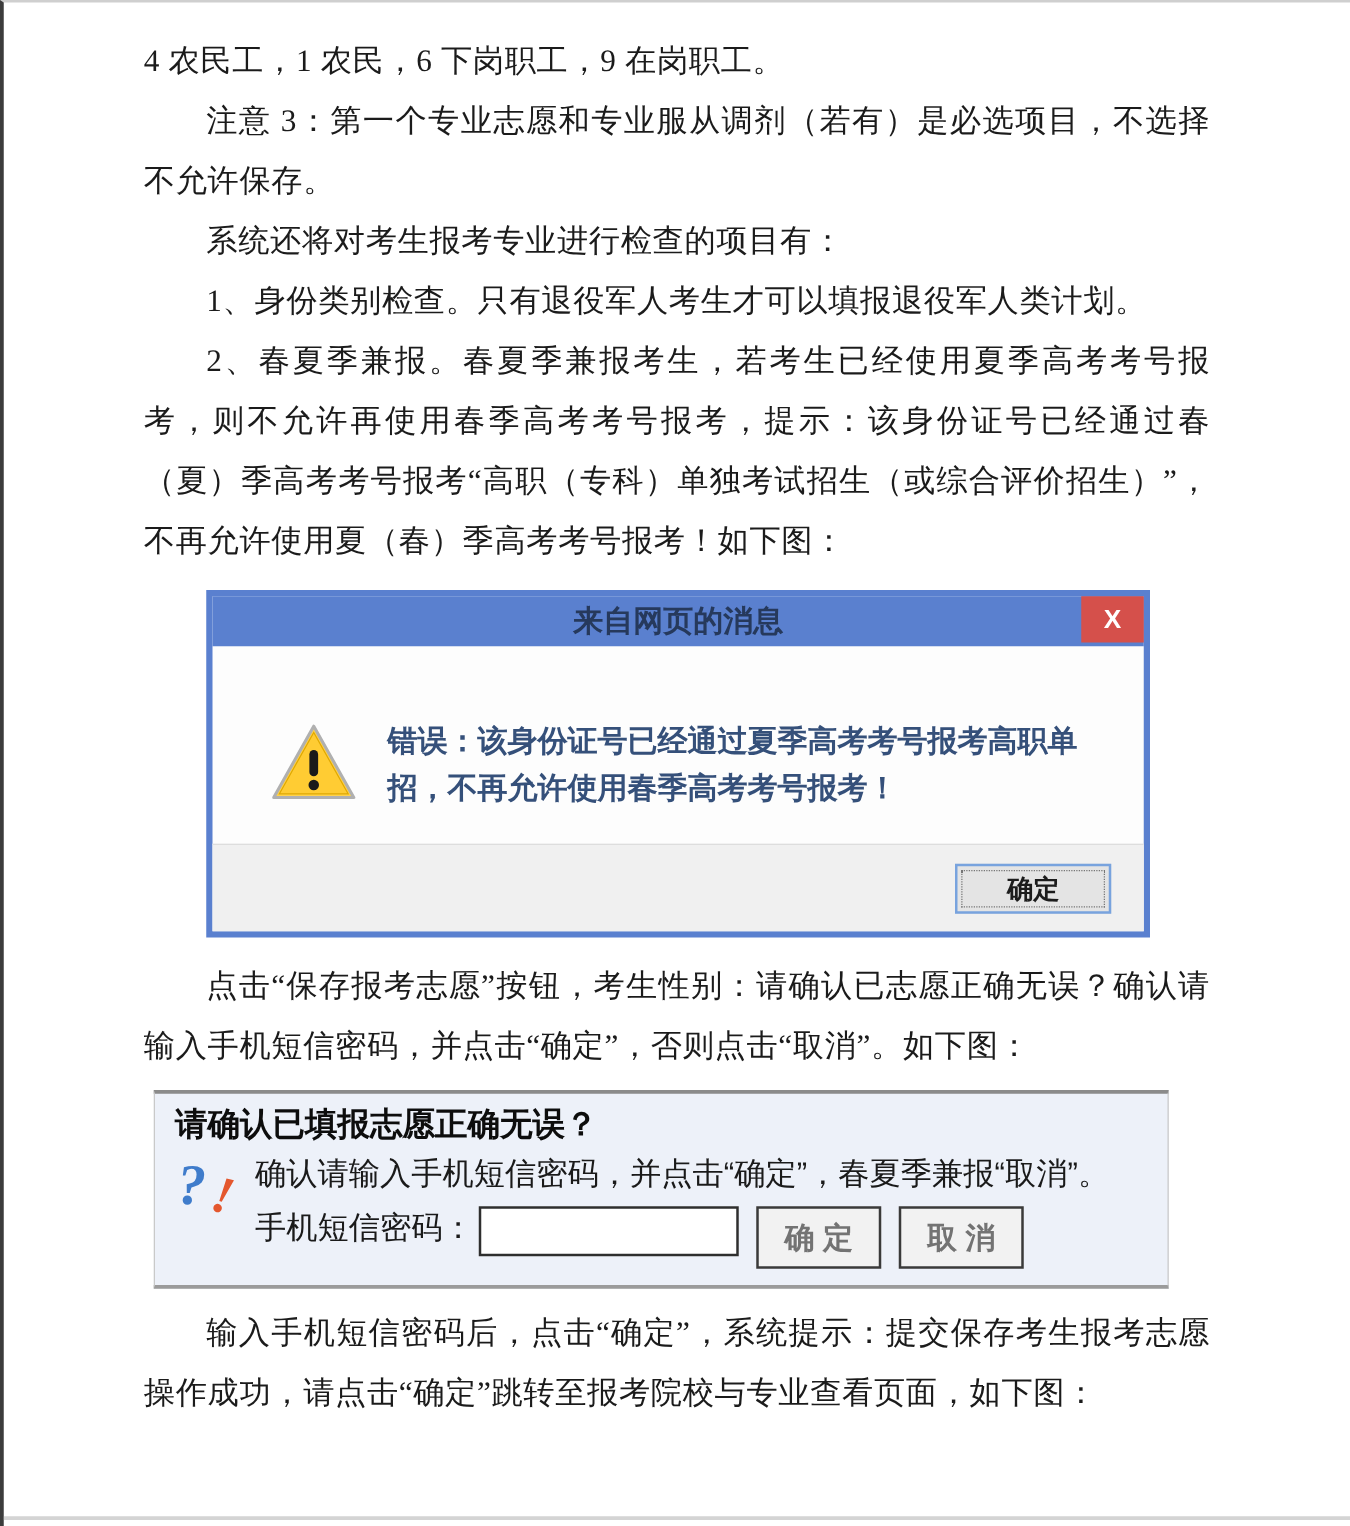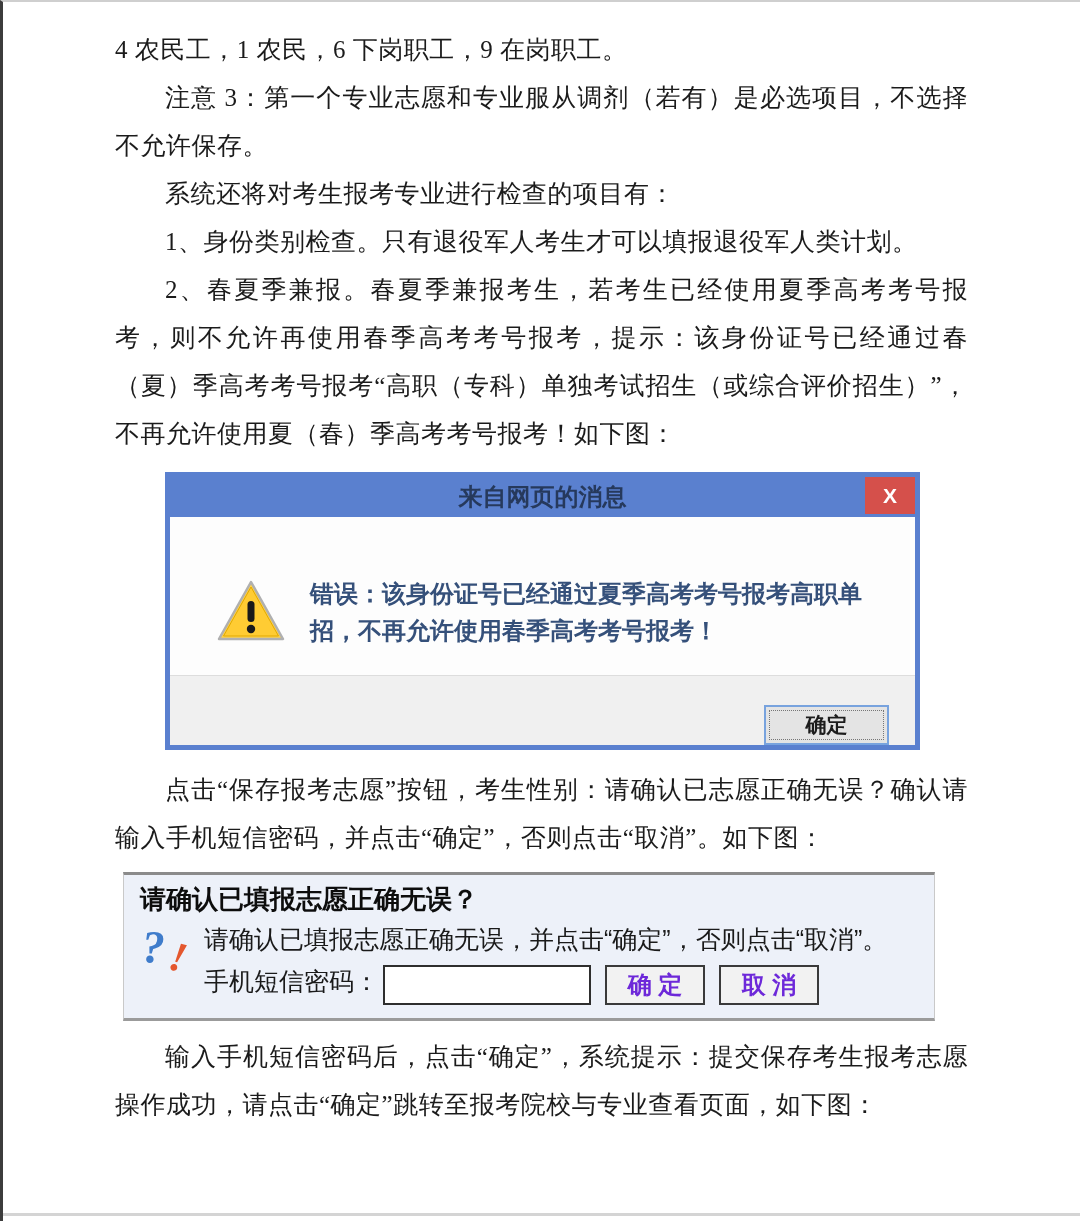--- a/index.html
+++ b/index.html
@@ -29,21 +29,21 @@
   .dlg1-title { color:#26395c; font-size:24px; font-weight:600; }
   .dlg1-close {
     position:absolute; top:0; right:0; width:50px; height:37px; background:#d5504b;
     color:#fff; font-weight:bold; font-size:21px; display:flex; align-items:center; justify-content:center; cursor:pointer;
   }
   .dlg1-body { display:flex; align-items:flex-end; gap:24px; padding:46px 28px 26px 46px; min-height:158px; }
   .warn-icon { flex:0 0 70px; }
   .dlg1-msg { font-size:24px; line-height:37px; font-weight:600; color:#35507a; max-width:600px; margin-top:4px; }
   .dlg1-footer {
     height:70px; background:#f0f0f0; border-top:1px solid #dddddd;
-    display:flex; align-items:flex-end; justify-content:flex-end; padding-right:26px;
+    display:flex; align-items:center; justify-content:flex-end; padding-right:26px;
   }
   .dlg1-ok {
     width:125px; height:40px; background:#e4e4e4; border:2px solid #78a3de;
     outline:1px dotted #767676; outline-offset:-6px;
     font:600 21px "Liberation Sans","DejaVu Sans",sans-serif; color:#1c1c1c; cursor:pointer;
   }
 
   
   .dlg2 {
     width:812px; margin:10px 0 12px 8px; background:#edf1f9;
@@ -56,23 +56,23 @@
   .dlg2-row { display:flex; align-items:flex-start; }
   .dlg2-icon { position:relative; flex:0 0 66px; height:66px; margin-top:8px; }
   .qmark { position:absolute; left:4px; top:-6px; font:bold italic 46px "Liberation Serif",serif; color:#3f7ccb; }
   .excl  { position:absolute; left:32px; top:6px; font:bold italic 42px "Liberation Serif",serif; color:#e4572e; transform:rotate(14deg); }
   .dlg2-lines { flex:1; }
   .dlg2-instruction { font-size:25px; line-height:33px; color:#1a1a1a; margin:4px 0 9px; }
   .dlg2-form { display:flex; }
   .dlg2-label { font-size:25px; color:#1a1a1a; white-space:nowrap; }
   .dlg2-input { width:208px; height:40px; background:#fff; border:2px solid #2e2e2e; font-size:22px; padding:0 6px; margin-left:4px; }
   .dlg2-btn {
-    height:40px; min-width:100px; margin-left:14px; padding:0 10px;
+    height:50px; min-width:100px; margin-left:14px; padding:0 10px;
     background:#f2f2f2; border:2px solid #3a3a3a;
-    font:600 24px "Liberation Sans","DejaVu Sans",sans-serif; color:#6d28d9; cursor:pointer; white-space:nowrap;
+    font:600 24px "Liberation Sans","DejaVu Sans",sans-serif; color:#737373; cursor:pointer; white-space:nowrap;
   }
 </style>
 </head>
 <body>
 
 <div class="page">
   <div class="doc">
 
     <p class="para">4 农民工，1 农民，6 下岗职工，9 在岗职工。</p>
     <p class="para indent">注意 3：第一个专业志愿和专业服从调剂（若有）是必选项目，不选择不允许保存。</p>
@@ -104,21 +104,21 @@
     <p class="para indent">点击“保存报考志愿”按钮，考生性别：请确认已志愿正确无误？确认请输入手机短信密码，并点击“确定”，否则点击“取消”。如下图：</p>
 
     <div class="dlg2">
       <div class="dlg2-header">请确认已填报志愿正确无误？</div>
       <div class="dlg2-row">
         <span class="dlg2-icon">
           <span class="qmark">?</span>
           <span class="excl">!</span>
         </span>
         <div class="dlg2-lines">
-          <div class="dlg2-instruction">请确认已填报志愿正确无误，并点击“确定”，否则点击“取消”。</div>
+          <div class="dlg2-instruction">确认请输入手机短信密码，并点击“确定”，春夏季兼报“取消”。</div>
           <div class="dlg2-form">
             <span class="dlg2-label">手机短信密码：</span>
             <input class="dlg2-input" type="text" value="" style="">
             <button class="dlg2-btn">确 定</button>
             <button class="dlg2-btn">取 消</button>
           </div>
         </div>
       </div>
     </div>
 

